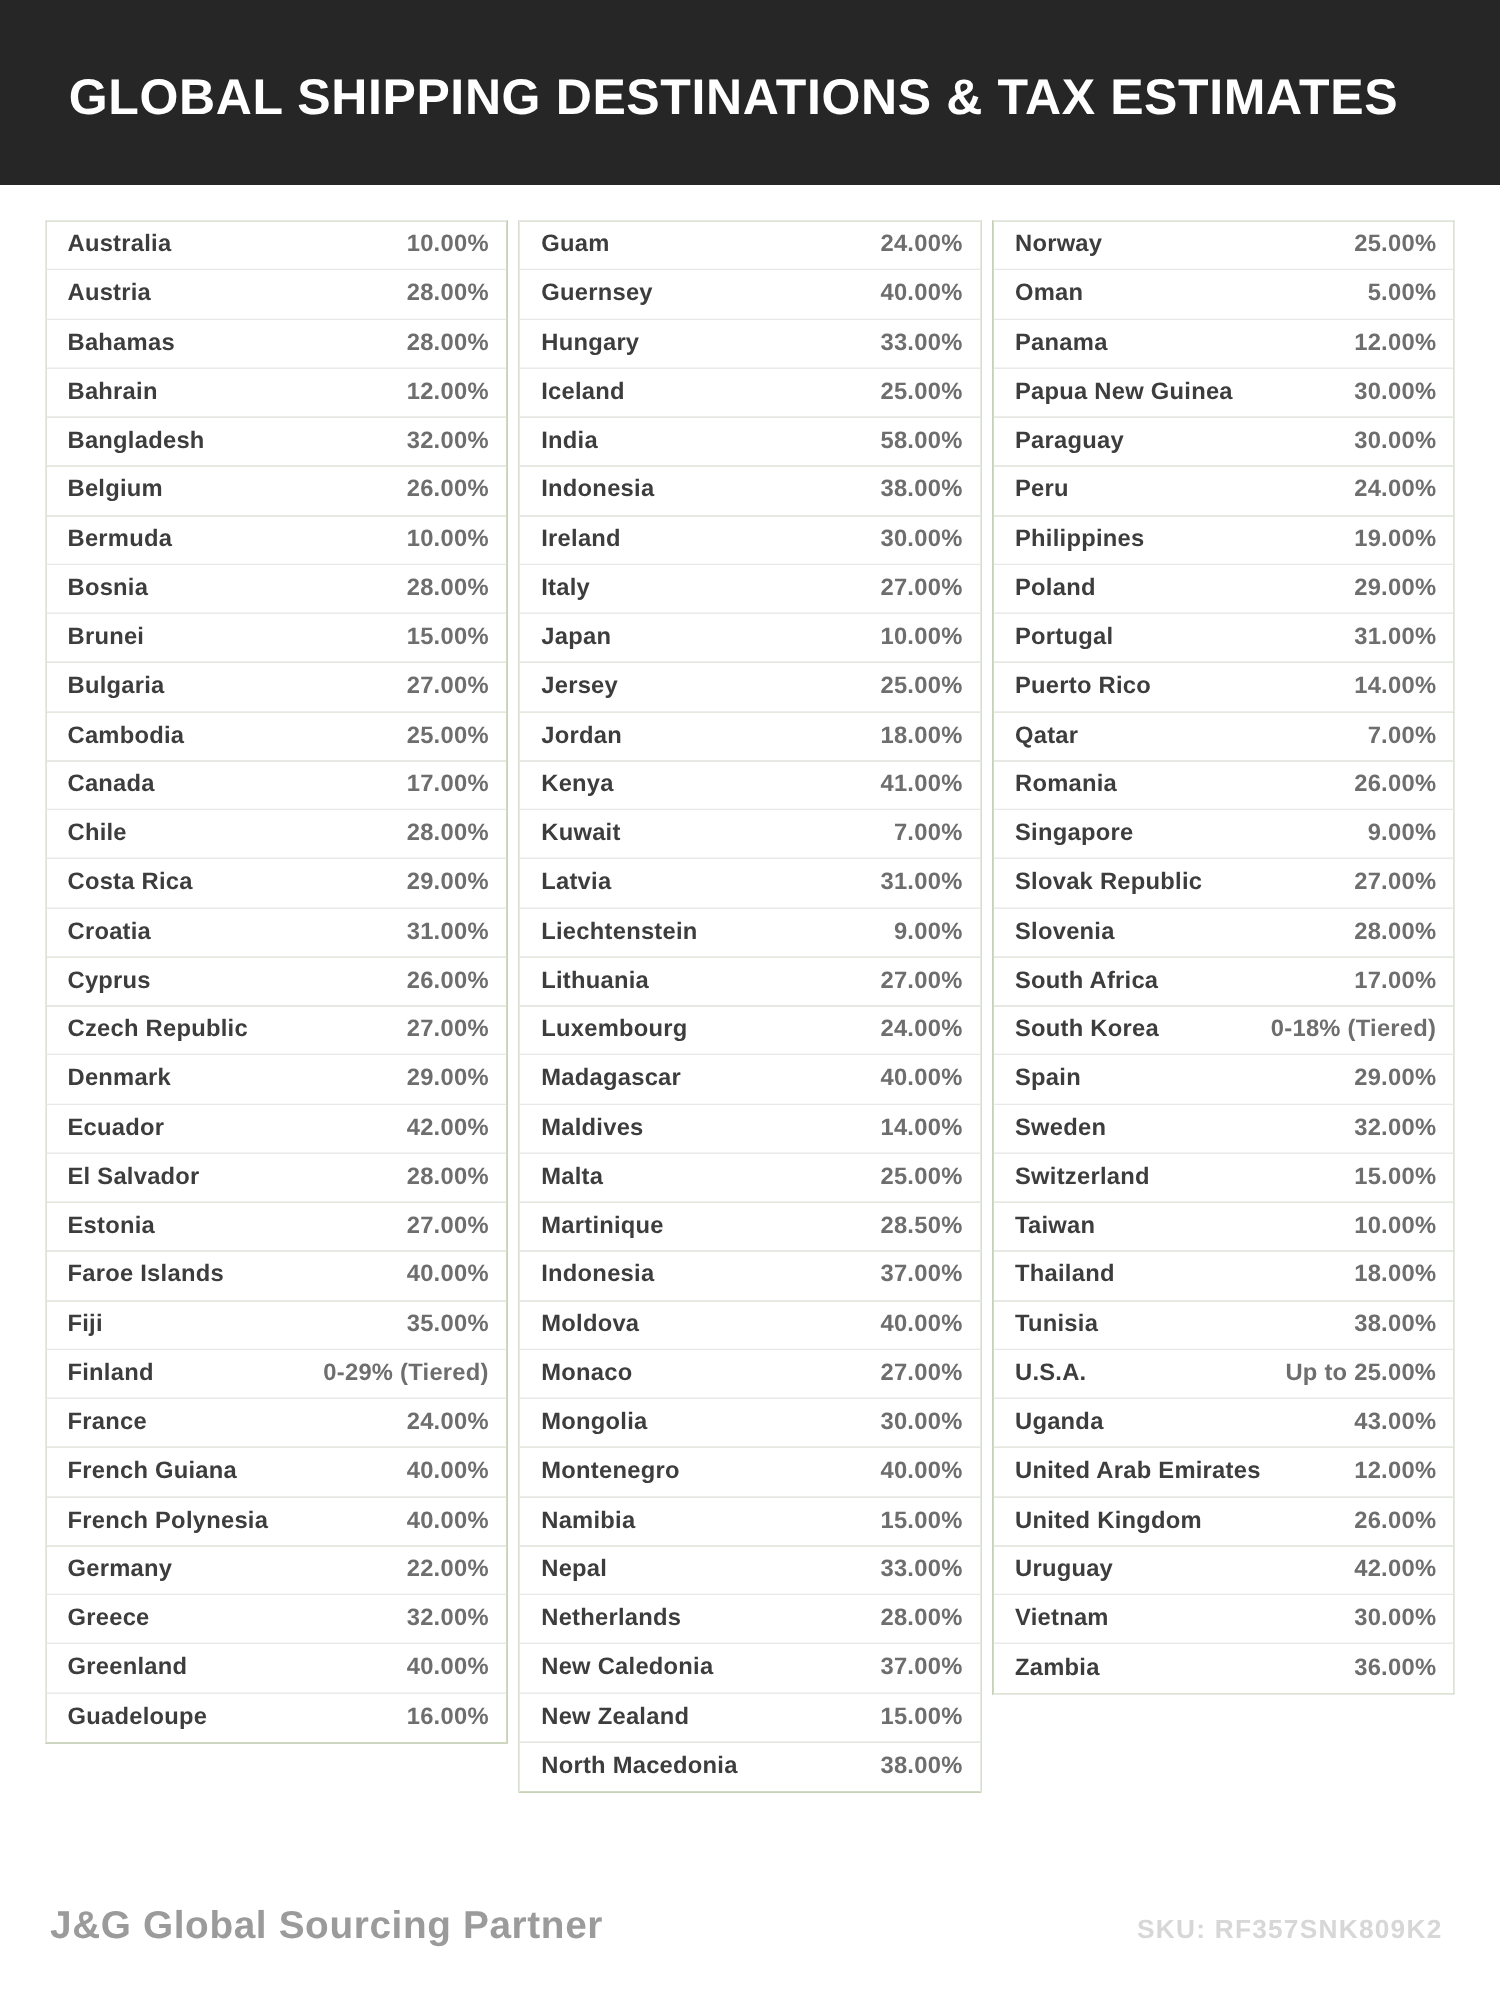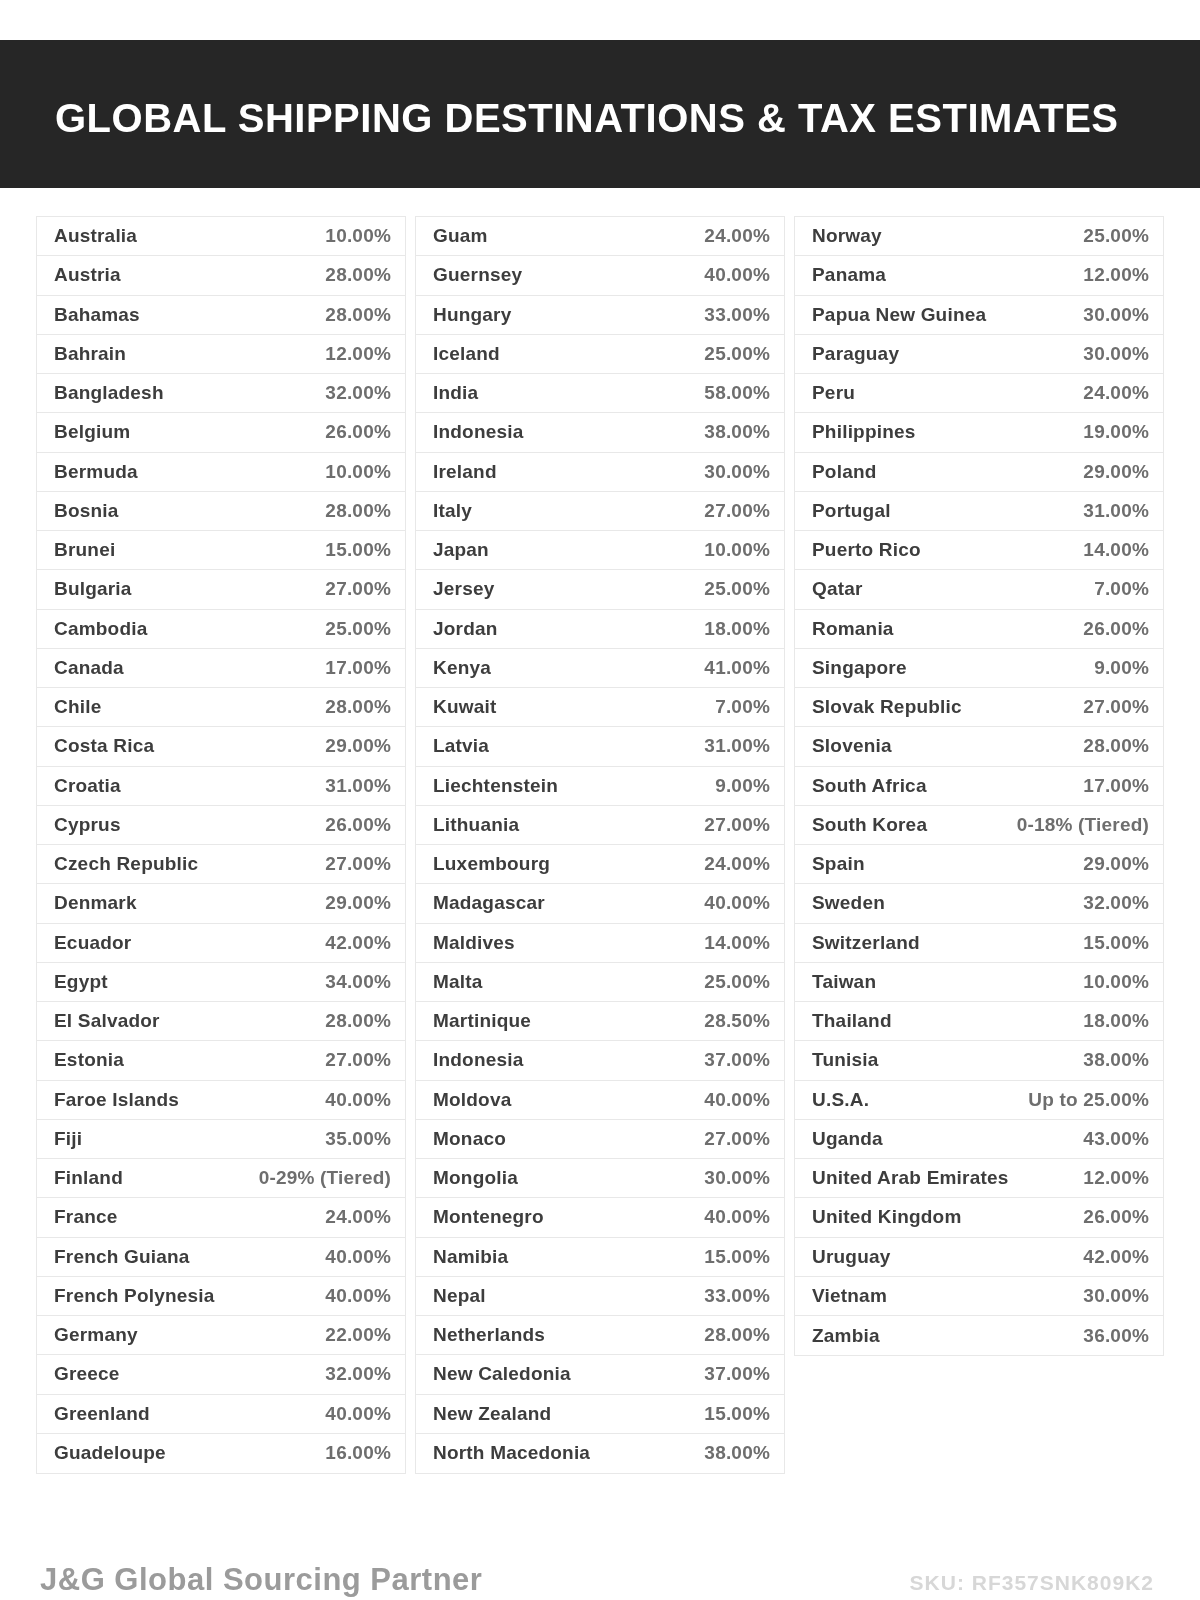--- a/index.html
+++ b/index.html
@@ -18,21 +18,20 @@
     overflow: hidden;
   }
   .banner {
     height: 148px;
     background: #262626;
     box-sizing: border-box;
     padding: 0 55px;
     display: flex;
     flex-direction: column;
     justify-content: center;
-    margin-top: 40px;
   }
   .banner h1 {
     margin: 0;
     padding-top: 8px;
     color: #ffffff;
     font-size: 40px;
     font-weight: 700;
     letter-spacing: 0.5px;
     white-space: nowrap;
   }
@@ -199,24 +198,20 @@
   <div class="row">
     <span class="country">Denmark</span>
     <span class="rate">29.00%</span>
   </div>
 
   <div class="row">
     <span class="country">Ecuador</span>
     <span class="rate">42.00%</span>
   </div>
 
-  <div class="row">
-    <span class="country">Egypt</span>
-    <span class="rate">34.00%</span>
-  </div>
 
   <div class="row">
     <span class="country">El Salvador</span>
     <span class="rate">28.00%</span>
   </div>
 
   <div class="row">
     <span class="country">Estonia</span>
     <span class="rate">27.00%</span>
   </div>
@@ -431,20 +426,24 @@
     <span class="country">North Macedonia</span>
     <span class="rate">38.00%</span>
   </div>
 </div>
     <div class="col">
   <div class="row">
     <span class="country">Norway</span>
     <span class="rate">25.00%</span>
   </div>
 
+  <div class="row">
+    <span class="country">Oman</span>
+    <span class="rate">5.00%</span>
+  </div>
 
   <div class="row">
     <span class="country">Panama</span>
     <span class="rate">12.00%</span>
   </div>
 
   <div class="row">
     <span class="country">Papua New Guinea</span>
     <span class="rate">30.00%</span>
   </div>

